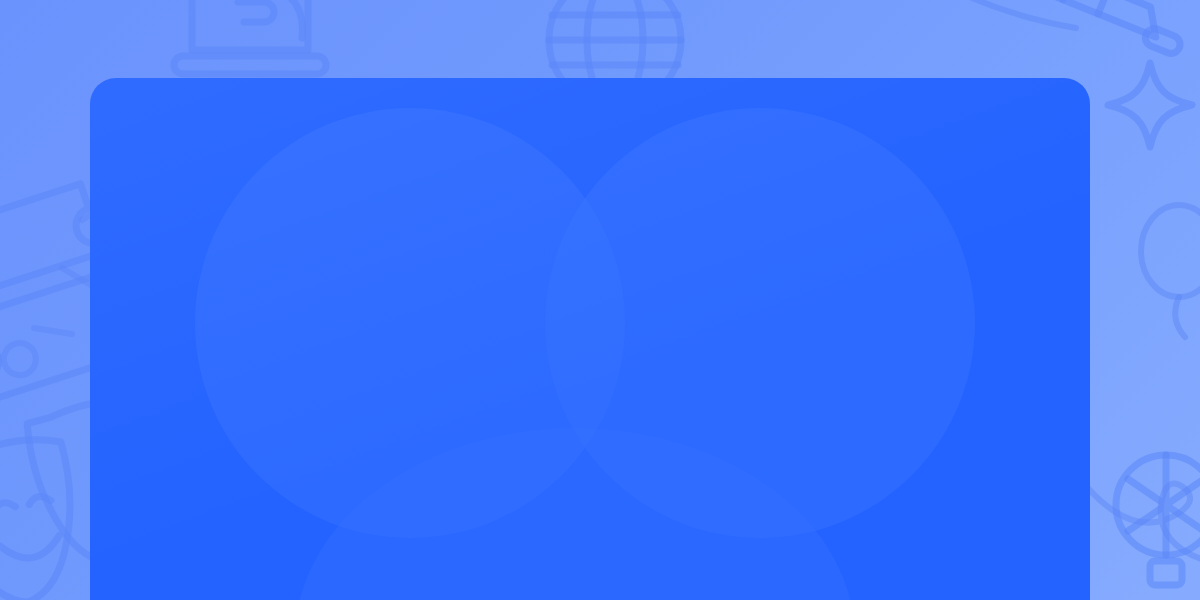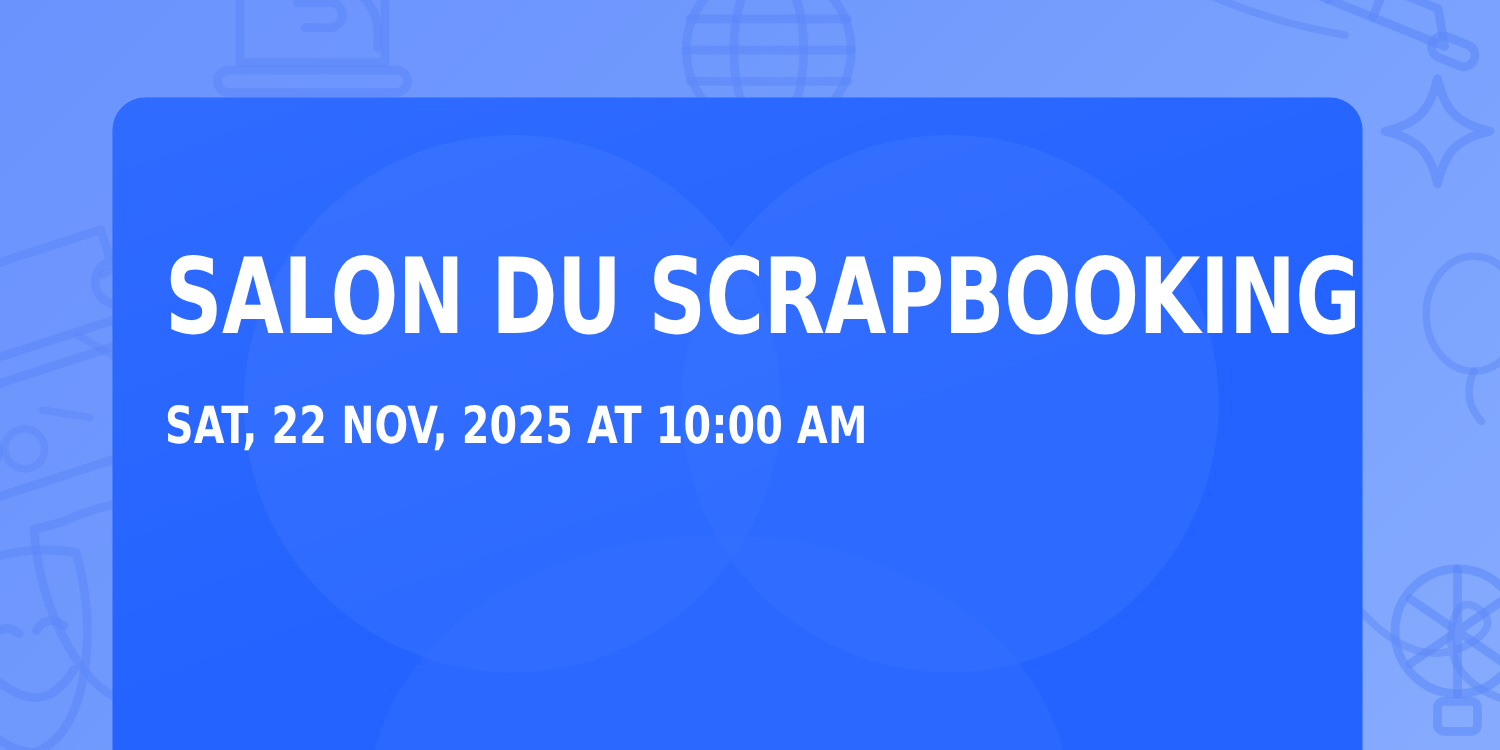--- a/index.html
+++ b/index.html
@@ -196,19 +196,15 @@
     </svg>
 
   </div>
 
   <div id="event-card">
     <div class="card-orb" id="orb-left"></div>
     <div class="card-orb" id="orb-right"></div>
     <div class="card-orb" id="orb-bottom"></div>
     <div class="card-sheen"></div>
 
-    <div class="card-text">
-      <div id="event-title">SALON DU SCRAPBOOKING</div>
-      <div id="event-datetime">SAT, 22 NOV, 2025 AT 10:00 AM</div>
-    </div>
   </div>
 
 </div>
 
 </body></html>

